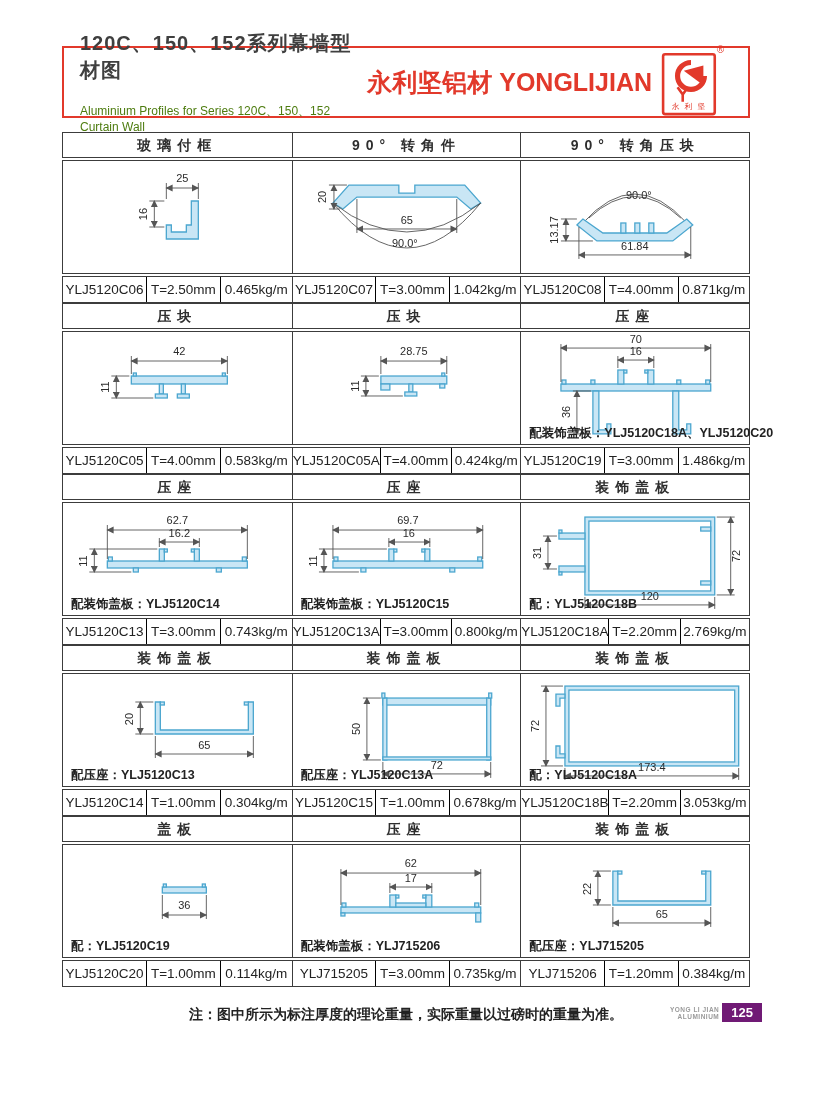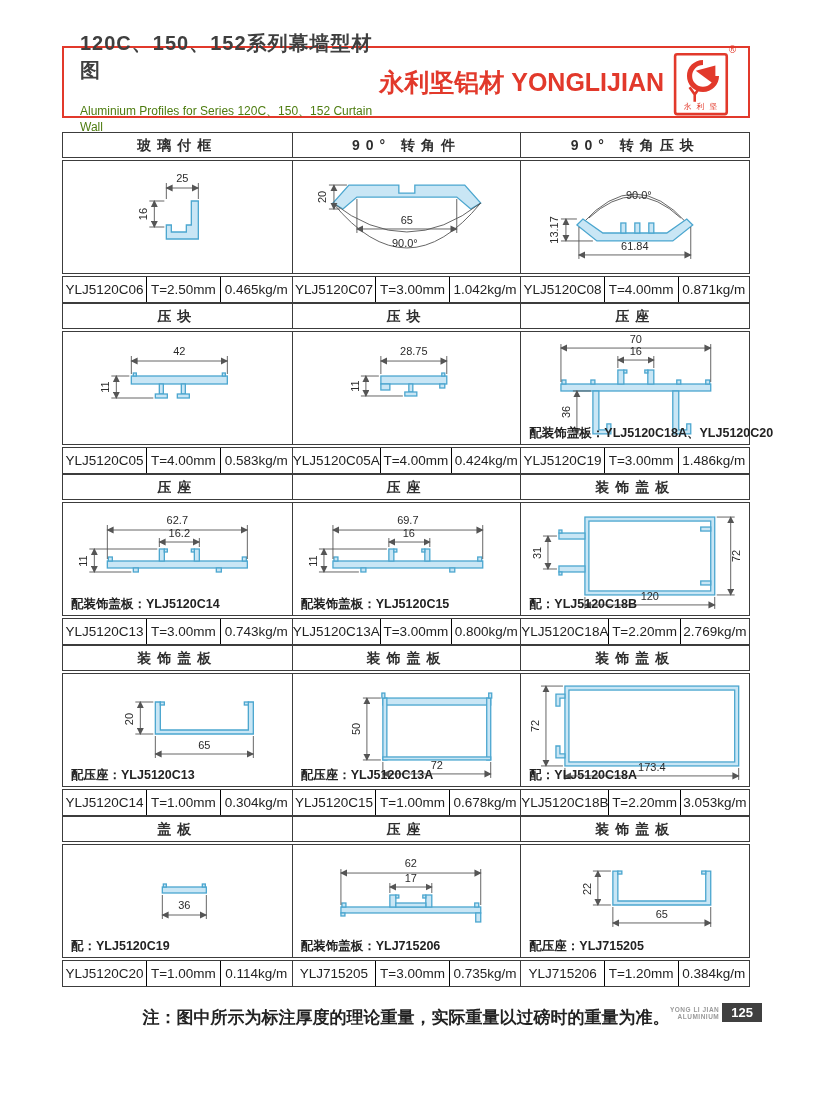--- a/index.html
+++ b/index.html
@@ -4,21 +4,21 @@
 <style>
   html,body{margin:0;padding:0;}
   body{
     width:817px;height:1101px;background:#ffffff;
     font-family:"Liberation Sans","DejaVu Sans",sans-serif;
     color:#222;position:relative;overflow:hidden;
   }
   .page{position:absolute;left:62px;top:46px;width:688px;}
   
   .header{border:2px solid #e2392b;height:72px;display:flex;align-items:center;
-    justify-content:space-between;padding:0 14px 0 16px;box-sizing:border-box;margin-bottom:14px;}
+    justify-content:space-between;padding:0 26px 0 16px;box-sizing:border-box;margin-bottom:14px;}
   .h-title{font-size:20px;font-weight:bold;color:#3f3f3f;letter-spacing:1px;}
   .h-sub{font-size:12px;color:#4d7c0f;margin-top:19px;}
   .h-right{display:flex;align-items:center;gap:8px;}
   .brand{color:#e2392b;font-weight:bold;font-size:25px;white-space:nowrap;}
   .logo{position:relative;width:62px;height:68px;}
   .logo .reg{position:absolute;top:-4px;right:-2px;color:#e2392b;font-size:10px;}
   
   .rowgroup{margin-bottom:0;}
   .tbox,.bbox,.sbox{display:grid;grid-template-columns:1fr 1fr 1fr;border:1px solid #3c3c3c;margin-bottom:2px;background:#fff;}
   .sbox{margin-bottom:0;}
@@ -32,24 +32,24 @@
   .spec{display:grid;grid-template-columns:1.12fr 1fr 0.97fr;height:25px;}
   .spec>div{border-left:1px solid #000000;line-height:25px;text-align:center;font-size:13.5px;color:#222;}
   .spec>div:first-child{border-left:none;}
   
   .p{fill:#c9e6f5;stroke:#4ba6cf;stroke-width:1.3;}
   .pw{fill:#ffffff;stroke:#4ba6cf;stroke-width:1.3;}
   .d{stroke:#555;stroke-width:0.9;fill:none;}
   .dt{font-size:11px;fill:#2b2b2b;text-anchor:middle;font-family:"Liberation Sans",sans-serif;}
   
   .footer{position:relative;margin-top:16px;height:26px;}
-  .f-note{text-align:center;font-size:17px;font-weight:600;color:#222;padding-top:3px;}
+  .f-note{text-align:center;font-size:14px;font-weight:600;color:#222;padding-top:3px;}
   .f-page{position:absolute;right:-12px;top:0;display:flex;align-items:center;gap:3px;}
   .f-brand{font-size:6.5px;color:#9a9a9a;text-align:right;line-height:7px;font-weight:bold;letter-spacing:0.5px;}
-  .f-num{background:#404040;color:#fff;font-weight:bold;font-size:13px;padding:2px 9px;}
+  .f-num{background:#701a75;color:#fff;font-weight:bold;font-size:13px;padding:2px 9px;}
 </style>
 </head>
 <body>
 
 <svg width="0" height="0" style="position:absolute">
   <defs>
     <marker id="ar" viewBox="0 0 8 8" markerWidth="8" markerHeight="8" refX="7" refY="4" orient="auto-start-reverse">
       <path d="M0,0 L8,4 L0,8 z" fill="#555"></path>
     </marker>
   </defs>

